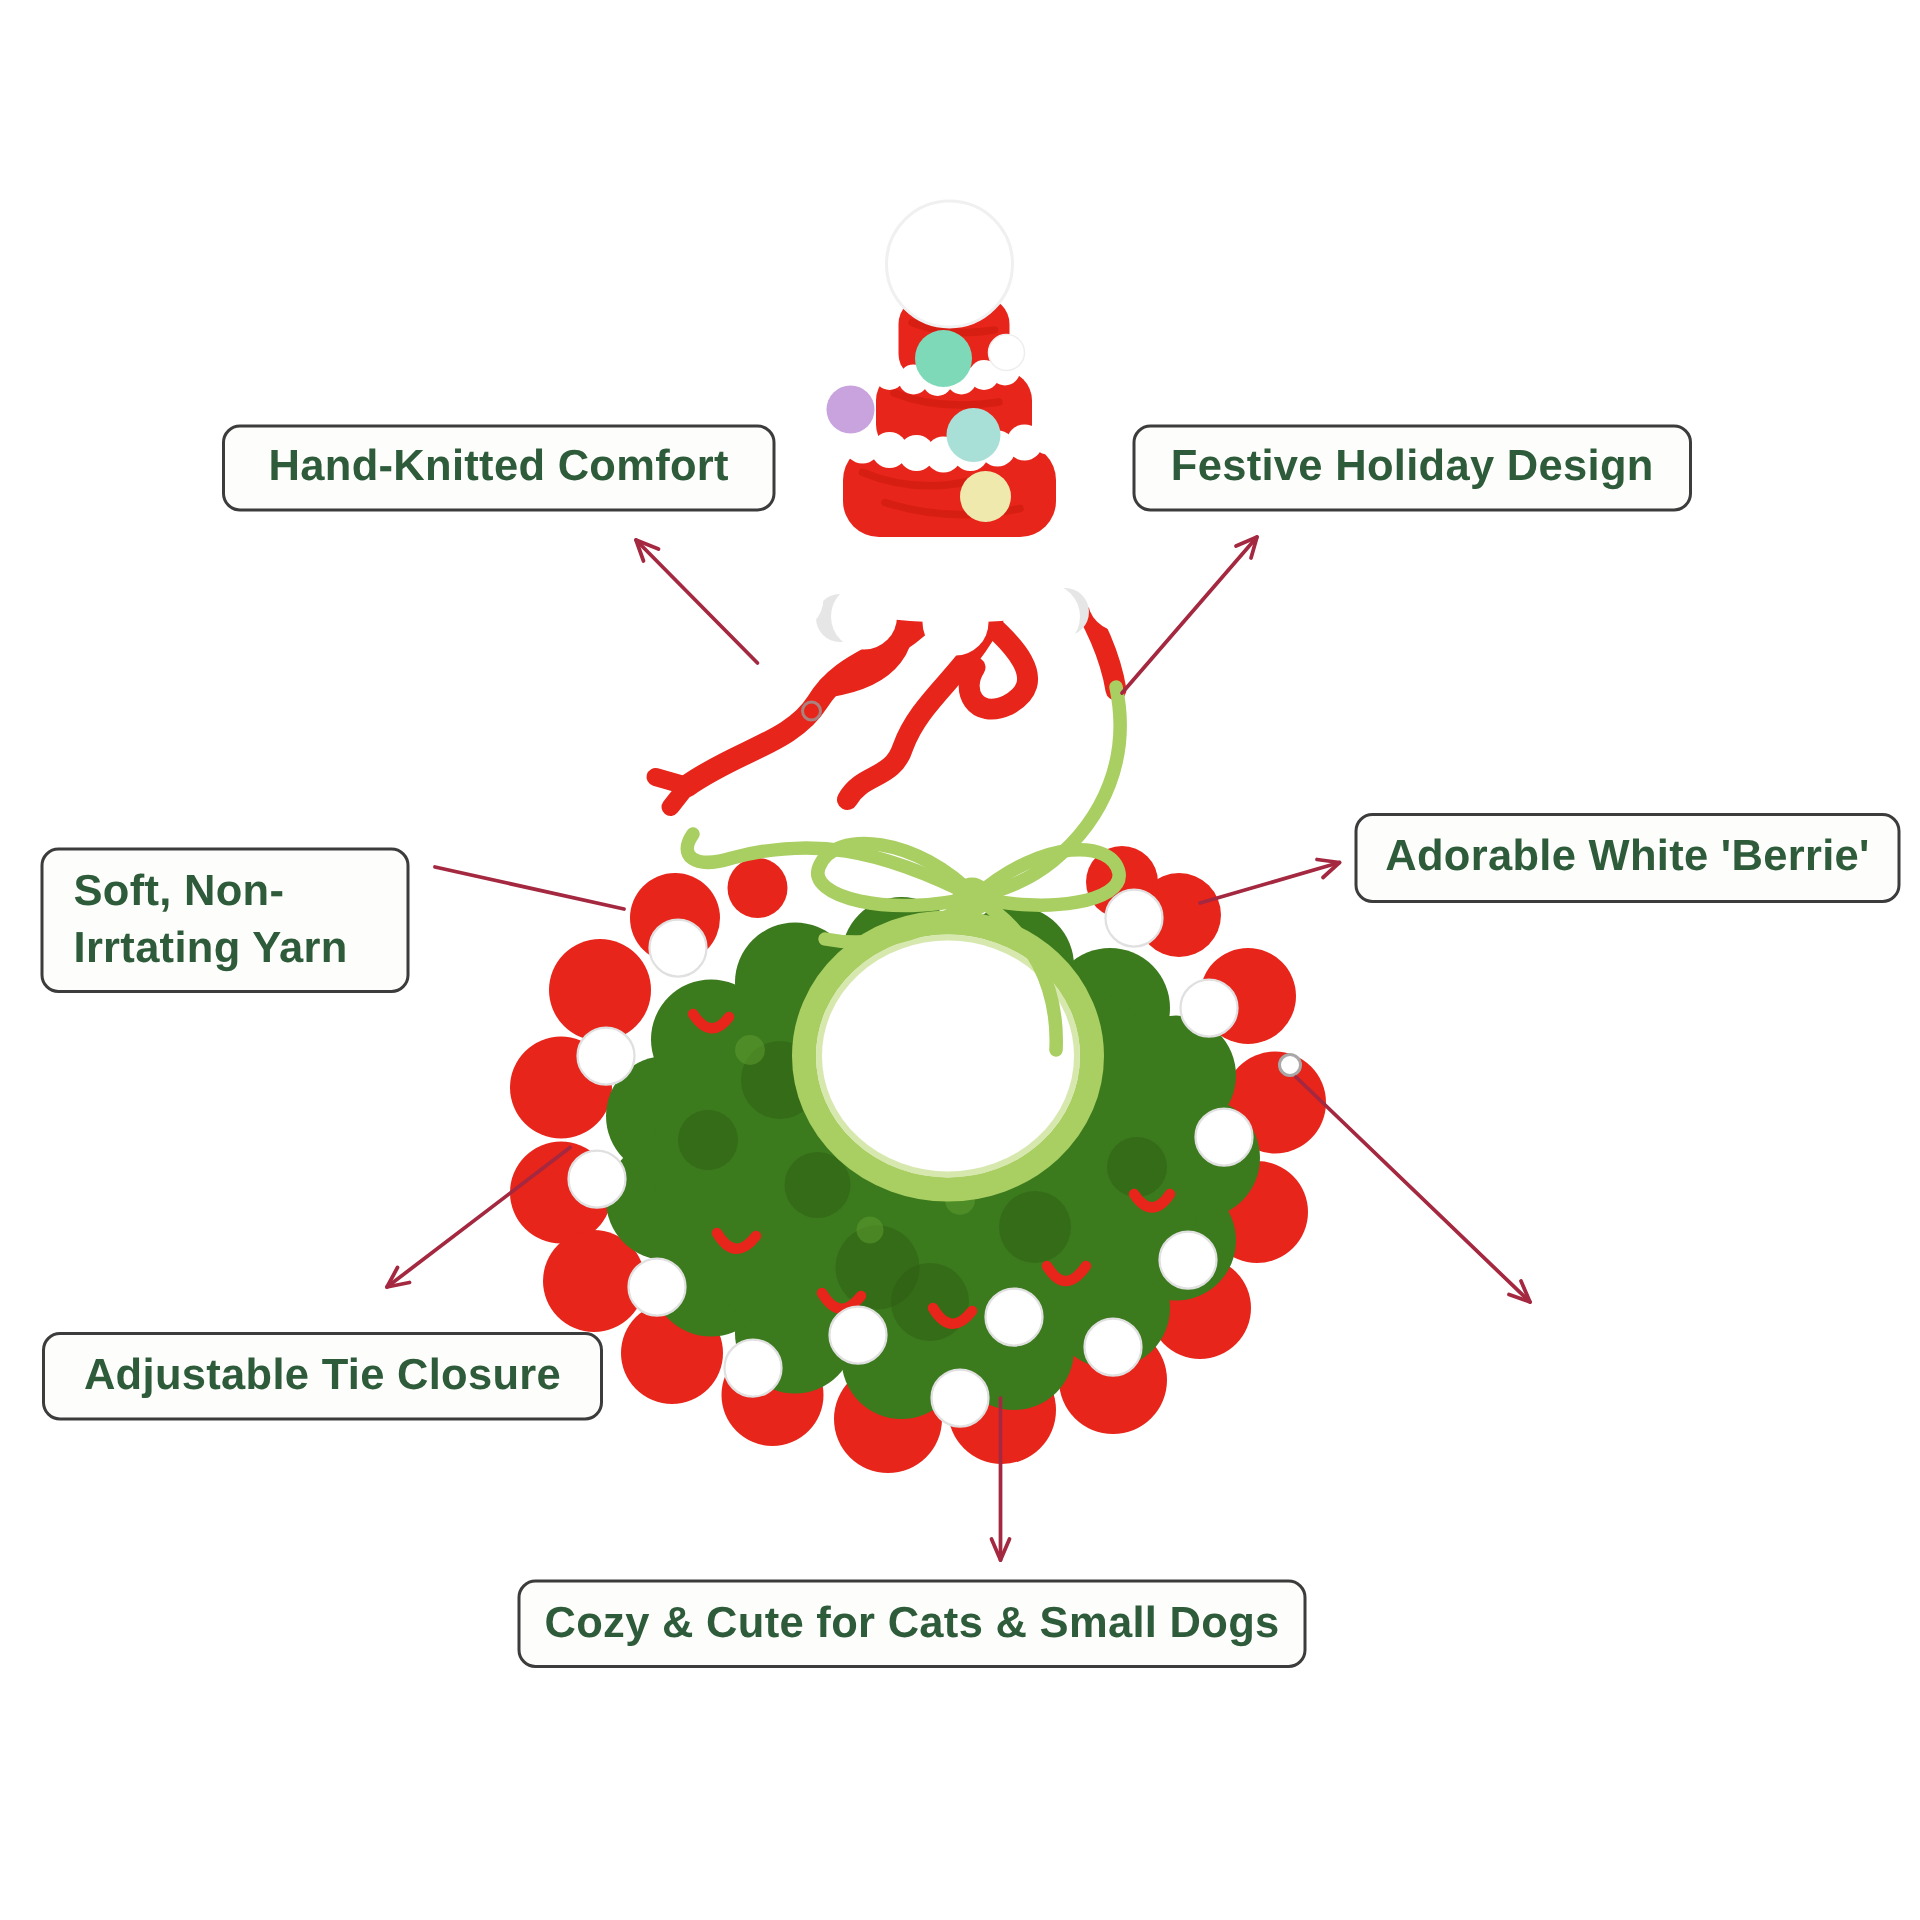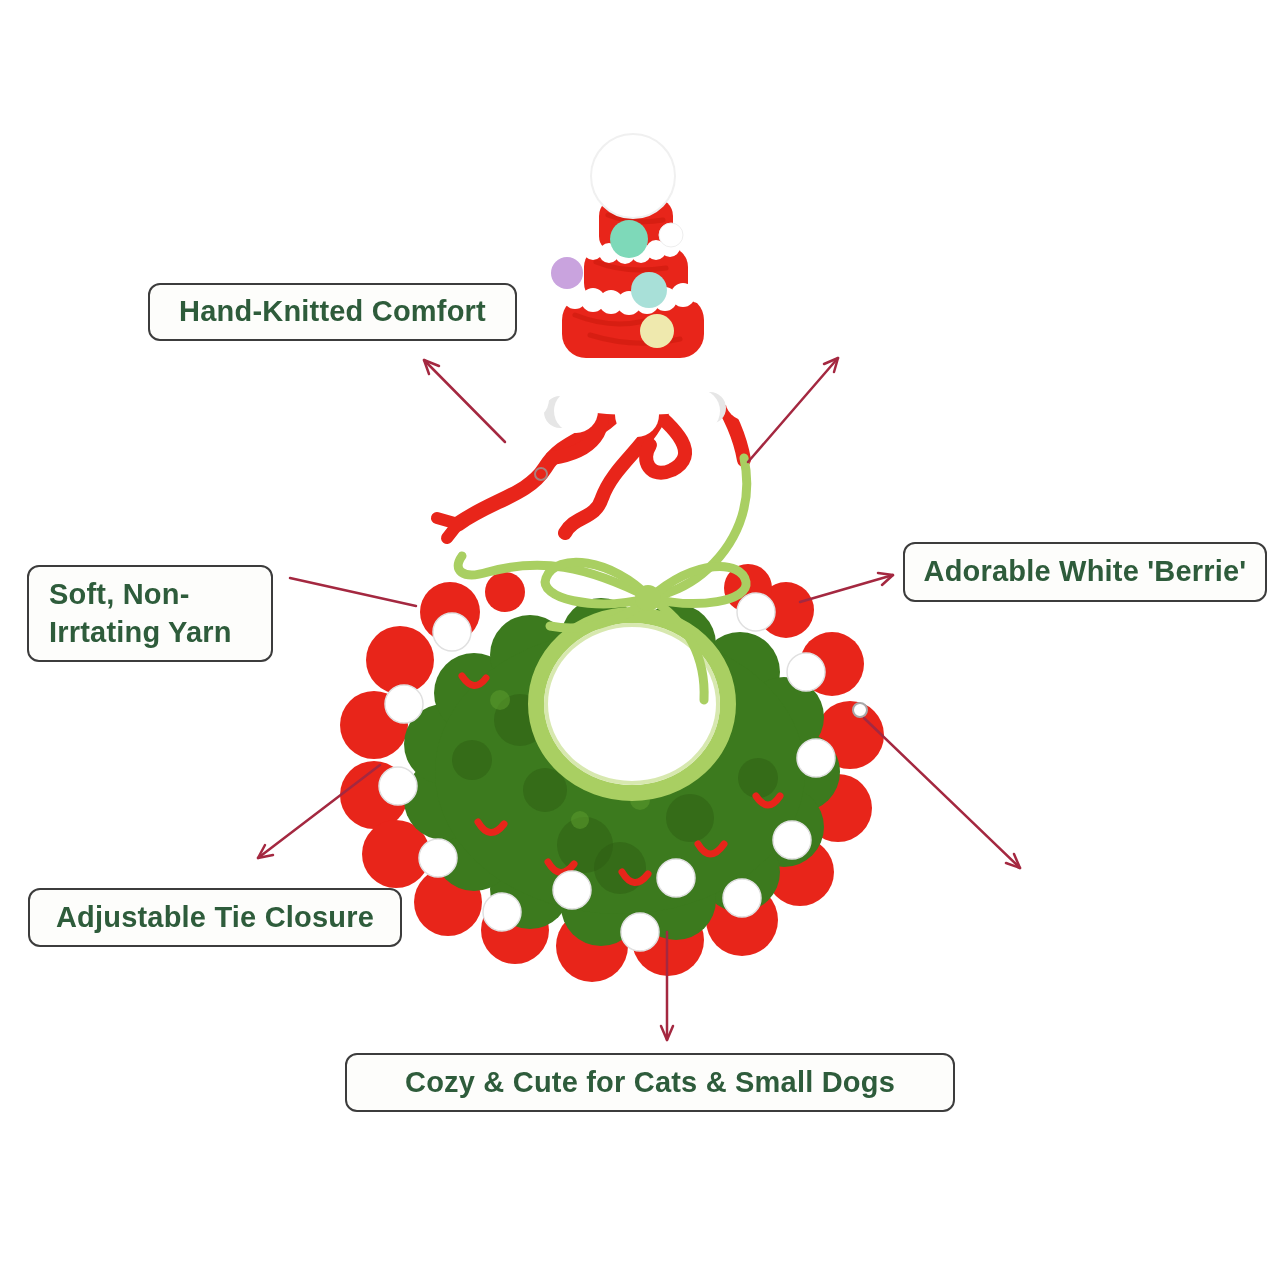--- a/index.html
+++ b/index.html
@@ -244,23 +244,24 @@
       <g>
         <path class="arrowline" d="M667,932 L667,1040"></path>
         <path class="arrowline" d="M673,1026 L667,1040 L661,1026"></path>
       </g>
       <circle cx="541" cy="474" r="6" fill="none" stroke="#999999" stroke-width="2" opacity="0.8"></circle>
     </g>
   </svg>
 
   <div class="callout" style="left:148px;top:283px;width:369px;height:58px;">Hand-Knitted Comfort</div>
 
+  <div class="callout" style="left:755px;top:283px;width:373px;height:58px;">Festive Holiday Design</div>
 
   <div class="callout left-align" style="left:27px;top:523px;width:246px;height:97px;">Soft, Non-
 Irrtating Yarn</div>
 
   <div class="callout" style="left:903px;top:542px;width:364px;height:60px;">Adorable White 'Berrie'</div>
 
   <div class="callout" style="left:28px;top:888px;width:374px;height:59px;">Adjustable Tie Closure</div>
 
 
-  <div class="callout" style="left:345px;top:1053px;width:610px;height:59px;">Cozy &amp; Cute for Cats &amp; Small Dogs</div>
+  <div class="callout" style="left:345px;top:1053px;width:526px;height:59px;">Cozy &amp; Cute for Cats &amp; Small Dogs</div>
 </div>
 
 </body></html>

